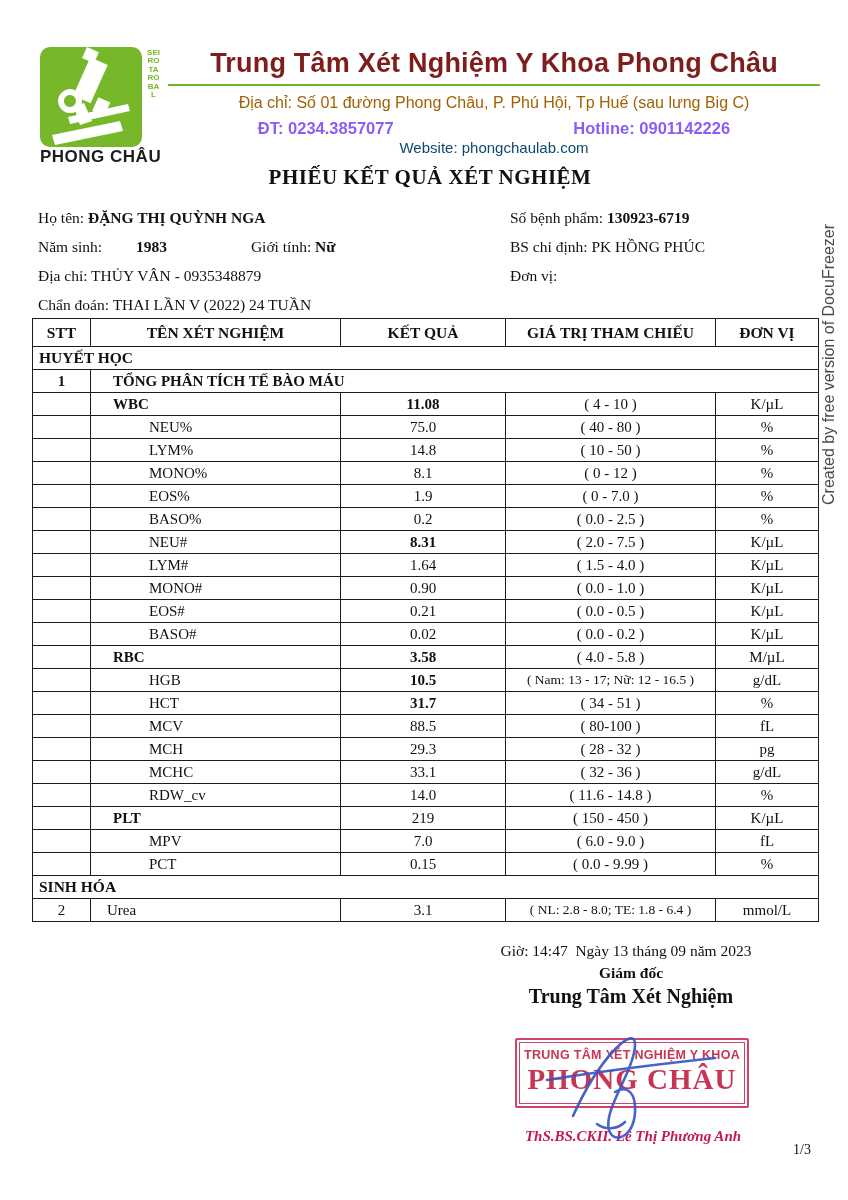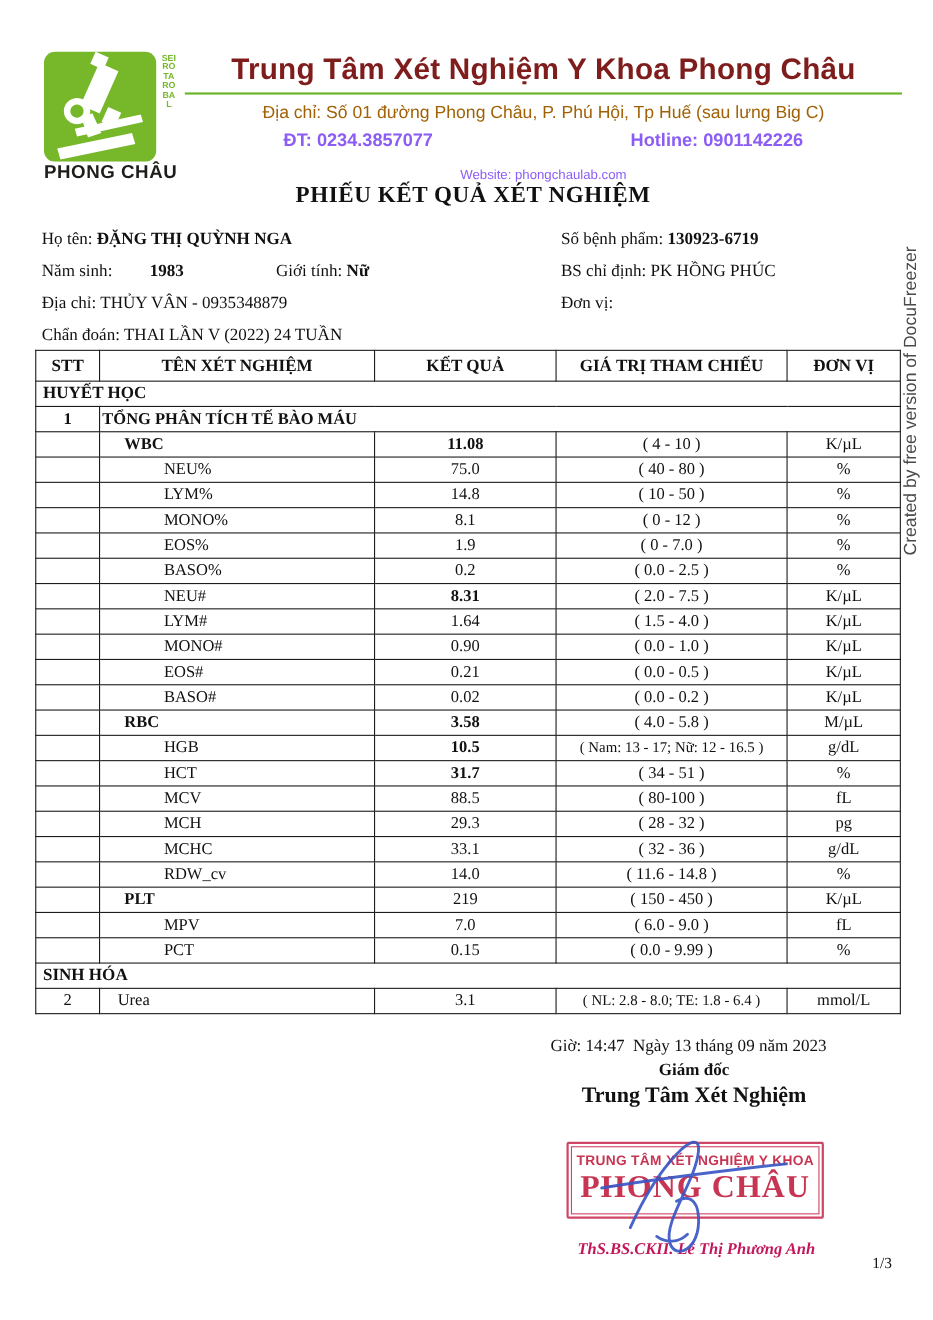--- a/index.html
+++ b/index.html
@@ -12,42 +12,42 @@
   .logo-labs{position:absolute;right:2px;top:4px;width:13px;font-family:"Liberation Sans",sans-serif;
              font-size:8px;font-weight:bold;color:#76b82a;line-height:8.4px;word-break:break-all;text-align:center;}
   .logo-name{position:absolute;left:0;bottom:0;background:#fff;padding:0 2px;
              font-family:"Liberation Sans",sans-serif;font-weight:bold;font-size:17px;color:#1d1d1b;letter-spacing:.5px;white-space:nowrap;}
   .header-right{position:absolute;left:168px;top:48px;width:652px;text-align:center;
                 font-family:"Liberation Sans",sans-serif;}
   .org-title{font-size:27px;font-weight:bold;color:#7f1d1d;letter-spacing:.2px;}
   .green-rule{height:2px;background:#6fb52c;margin-top:5px;}
   .org-address{font-size:16px;color:#a16207;margin-top:8px;}
   .org-phones{display:flex;justify-content:space-around;font-size:16.5px;font-weight:bold;color:#8b5cf6;margin-top:7px;}
-  .org-website{font-size:12px;color:#8b5cf6;margin-top:14px;}
+  .org-website{font-size:15px;color:#0c4a6e;margin-top:1px;}
 
   
   .doc-title{position:absolute;left:32px;top:165px;width:796px;text-align:center;
              font-size:21px;font-weight:bold;letter-spacing:.5px;}
   .patient{position:absolute;left:38px;top:203px;width:780px;font-size:15.5px;}
   .patient .line{position:relative;height:29px;line-height:29px;white-space:nowrap;}
   .patient .rcol{position:absolute;left:472px;top:0;}
   .b{font-weight:bold;}
   .gap1{margin-left:30px;} .gap2{margin-left:80px;}
 
   
   table.results{position:absolute;left:32px;top:318px;width:786px;border-collapse:collapse;
                 font-size:15px;table-layout:fixed;}
   .results col.c-stt{width:58px;} .results col.c-name{width:250px;} .results col.c-res{width:165px;}
   .results col.c-ref{width:210px;} .results col.c-unit{width:103px;}
   .results th,.results td{border:1px solid #1c1c1c;padding:0 3px;height:22px;line-height:20px;overflow:hidden;}
   .results th{height:27px;font-size:15.5px;font-weight:bold;text-align:center;}
   .results td.center{text-align:center;}
   .results tr.section td{font-weight:bold;font-size:15.5px;padding-left:6px;}
   .results tr.group td{font-weight:bold;}
-  .results td.name-group{padding-left:2px;}
+  .results td.name-group{padding-left:22px;}
   .results td.name-parent{padding-left:22px;font-weight:bold;}
   .results td.name-child{padding-left:58px;}
   .results td.name-test{padding-left:16px;}
   .results td.ref{text-align:center;white-space:nowrap;}
   .results td.ref.long{font-size:13.5px;}
   .results td.res-bold{font-weight:bold;}
 
   
   .datetime{position:absolute;left:426px;top:942px;width:400px;text-align:center;font-size:15.5px;white-space:pre;}
   .director{position:absolute;left:426px;top:964px;width:410px;text-align:center;font-size:15.5px;font-weight:bold;}

